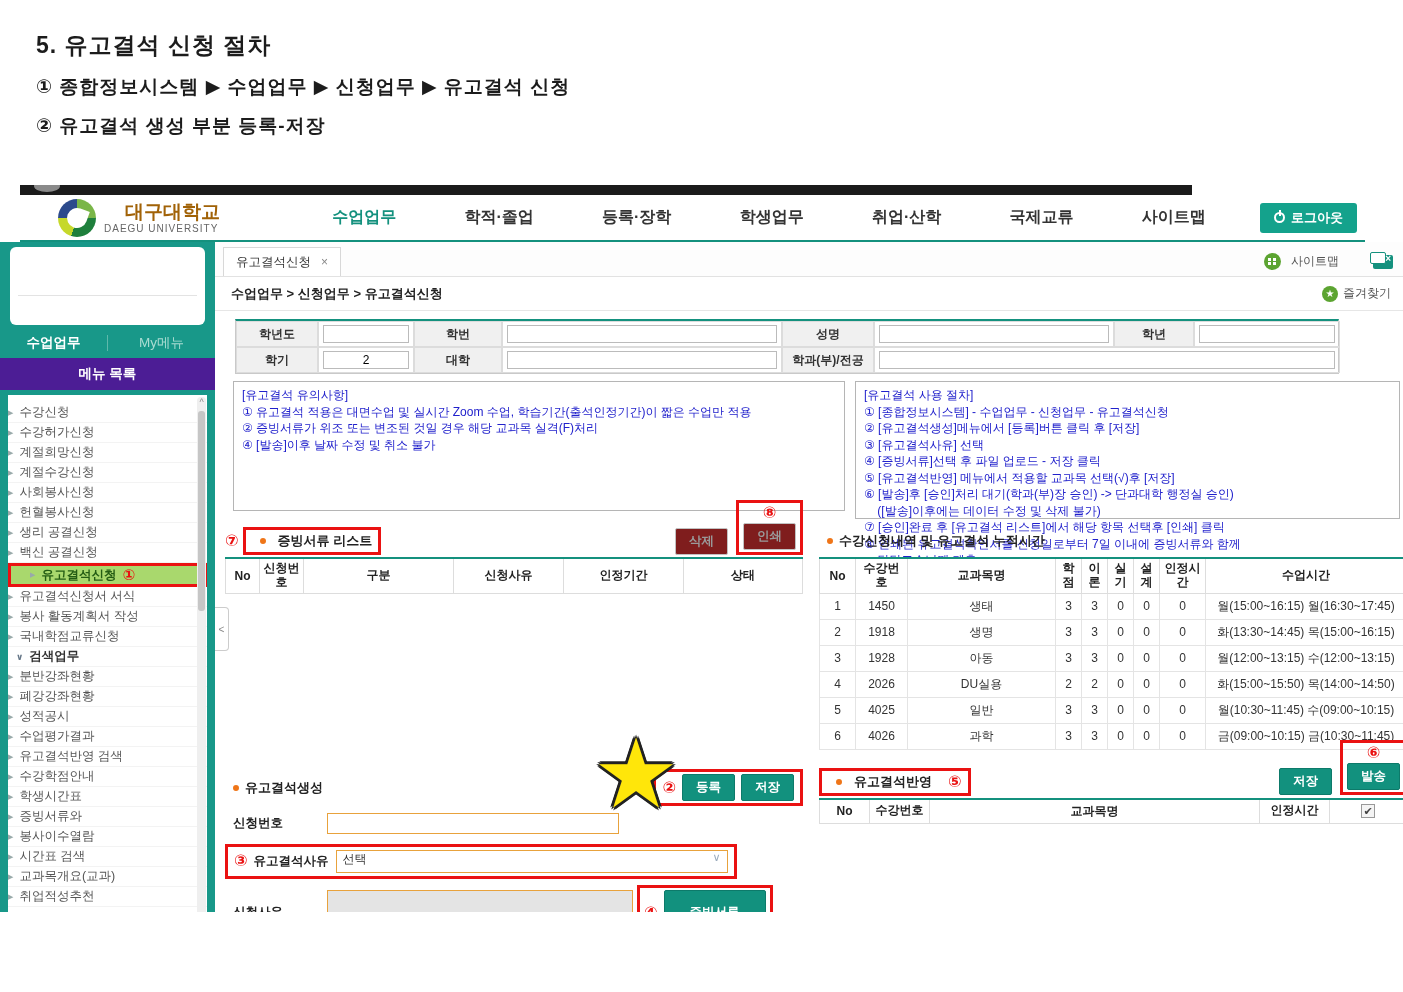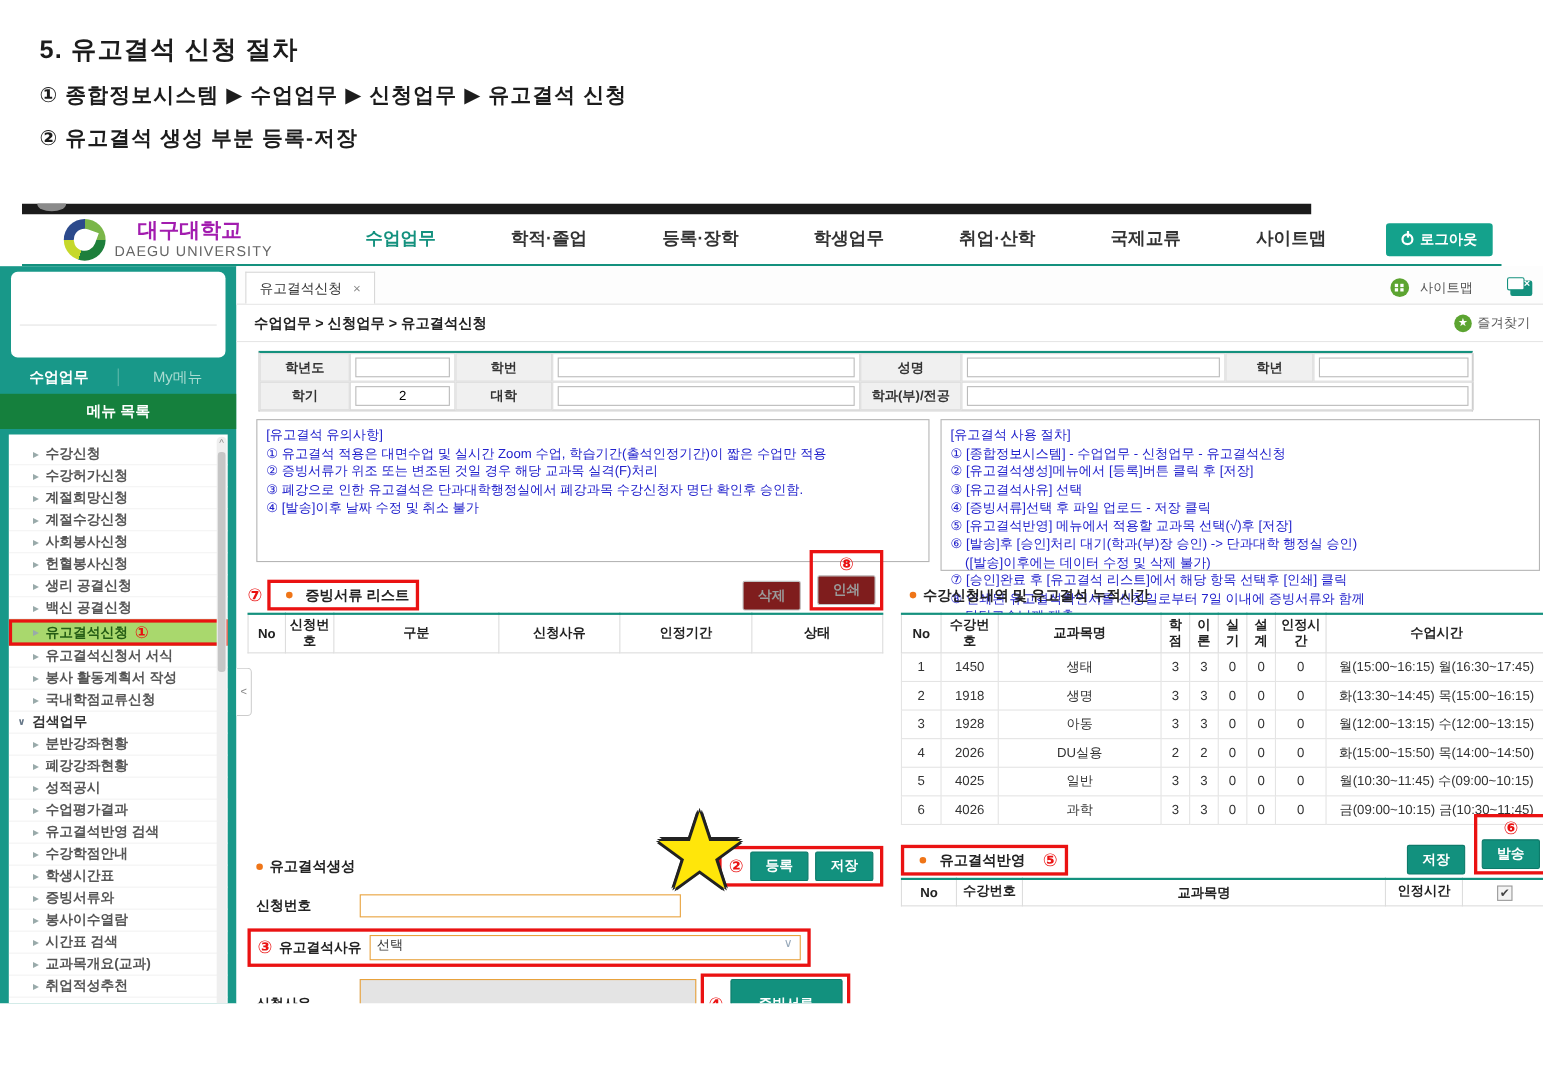--- a/index.html
+++ b/index.html
@@ -14,45 +14,45 @@
   
   .app { position:absolute; left:0; top:185px; width:1403px; height:727px; background:#fff; overflow:hidden; }
   .blackbar { position:absolute; left:20px; top:0; width:1172px; height:10px; background:#1b1b1b; }
   .knob { position:absolute; left:14px; top:-5px; width:26px; height:12px; background:#8a8a8a; border-radius:50%; }
 
   
   .hdr { position:absolute; left:20px; top:10px; width:1345px; height:47px; background:#fff; border-bottom:2px solid #14917e; display:flex; align-items:center; }
   .logo { display:flex; align-items:center; gap:8px; margin-left:38px; width:200px; }
   .logo-mark { width:38px; height:38px; border-radius:50%; background:conic-gradient(#7ab648 0 25%, #1e7f3c 25% 55%, #c6d82b 55% 75%, #2c4a8c 75% 100%); position:relative; flex:0 0 auto; }
   .logo-mark:after { content:""; position:absolute; left:9px; top:9px; width:20px; height:20px; border-radius:50% 0 50% 50%; background:#fff; transform:rotate(20deg); }
-  .logo-title { font-size:19px; font-weight:700; color:#a21caf; line-height:1;padding-left:21px; }
-  .logo-sub { font-size:13px; color:#666; letter-spacing:1px; margin-top:2px; }
+  .logo-title { font-size:19px; font-weight:700; color:#a16207; line-height:1;padding-left:21px; }
+  .logo-sub { font-size:10px; color:#666; letter-spacing:1px; margin-top:2px; }
   .nav { flex:1; display:flex; justify-content:space-around; align-items:center; padding:0 20px 0 40px; }
   .nav-item { font-size:16px; font-weight:700; color:#333; cursor:pointer; }
   .nav-item.active { color:#14917e; }
   .logout { display:inline-flex; align-items:center; gap:6px; background:#14a28c; color:#fff; border:none; font-size:13px; font-weight:700; padding:6px 14px; border-radius:3px; margin-right:8px; cursor:pointer; font-family:inherit; }
   .pwr { width:11px; height:11px; border:2px solid #fff; border-radius:50%; position:relative; display:inline-block; }
   .pwr:after { content:""; position:absolute; left:3px; top:-4px; width:2px; height:6px; background:#fff; }
 
   .body { position:absolute; left:0; top:57px; width:1403px; height:670px; display:flex; }
 
   
   .side { width:215px; flex:0 0 215px; background:#189889; height:855px; position:relative; }
   .userbox { position:absolute; left:10px; top:5px; width:195px; height:78px; background:#fff; border-radius:6px; }
   .userbox .div { position:absolute; left:8px; right:8px; top:48px; border-top:1px solid #e3e3e3; }
   .side-tabs { position:absolute; left:0; top:88px; width:215px; height:26px; display:flex; align-items:center; }
   .side-tab { flex:1; text-align:center; font-size:13.5px; font-weight:700; color:#fff; cursor:pointer; }
   .side-tab.dim { color:#aadcd2; font-weight:400; }
   .side-tab-sep { width:1px; height:16px; background:#5fb8ab; }
-  .menu-hd { position:absolute; left:0; top:116px; width:215px; height:32px; background:#15803d; color:#fff; font-size:13.5px; font-weight:700; text-align:center; line-height:32px; }
+  .menu-hd { position:absolute; left:0; top:116px; width:215px; height:32px; background:#4c1d95; color:#fff; font-size:13.5px; font-weight:700; text-align:center; line-height:32px; }
   .menu { position:absolute; left:8px; top:153px; width:199px; bottom:0; background:#fff; overflow:hidden; padding-top:8px; }
   .scrolltrack { position:absolute; right:1px; top:2px; width:9px; height:520px; background:#efefef; border-radius:4px; }
   .scroll-up { position:absolute; top:0; left:0; width:9px; text-align:center; font-size:9px; color:#888; line-height:10px; }
   .scroll-thumb { position:absolute; top:14px; left:1px; width:7px; height:200px; background:#c6c6c6; border-radius:3px; }
-  .mi { display:flex; align-items:center; height:20px; font-size:12.5px; color:#555; padding-left:22px; border-bottom:1px solid #f3f3f3; cursor:pointer; white-space:nowrap;font-weight:bold; }
+  .mi { display:flex; align-items:center; height:20px; font-size:12.5px; color:#555; border-bottom:1px solid #f3f3f3; cursor:pointer; white-space:nowrap; }
   .mi .arr { font-size:7px; color:#9aa; margin-right:6px; }
   .mi.group { padding-left:8px; color:#333; font-weight:700; }
   .mi.group .arr { font-size:9px; color:#678; }
   .mi.active-wrap { background:#a9d86d; border:3px solid #ea1212; height:24px; color:#245c14; font-weight:700; padding-left:19px; }
   .rnum { color:#ea1212; font-weight:700; font-size:16px; line-height:1; font-family:"DejaVu Sans",sans-serif; }
   .mi .rnum { margin-left:6px; font-size:15px; }
 
   .collapse-handle { position:absolute; left:215px; top:365px; width:14px; height:44px; background:#fff; border:1px solid #ccc; border-left:none; border-radius:0 4px 4px 0; color:#888; font-size:10px; display:flex; align-items:center; justify-content:center; cursor:pointer; z-index:4; }
 
   
@@ -337,21 +337,20 @@
           <div class="fc span3">
               <input style="">
             </div>
         </div>
 
         <div class="notices">
           <div class="notice l">
             <div class="ntitle">[유고결석 유의사항]</div>
             <div>① 유고결석 적용은 대면수업 및 실시간 Zoom 수업, 학습기간(출석인정기간)이 짧은 수업만 적용</div>
             <div>② 증빙서류가 위조 또는 변조된 것일 경우 해당 교과목 실격(F)처리</div>
-            <div>③ 폐강으로 인한 유고결석은 단과대학행정실에서 폐강과목 수강신청자 명단 확인후 승인함.</div>
             <div>④ [발송]이후 날짜 수정 및 취소 불가</div>
           </div>
           <div class="notice r">
             <div class="ntitle">[유고결석 사용 절차]</div>
             <div>① [종합정보시스템] - 수업업무 - 신청업무 - 유고결석신청</div>
             <div>② [유고결석생성]메뉴에서 [등록]버튼 클릭 후 [저장]</div>
             <div>③ [유고결석사유] 선택</div>
             <div>④ [증빙서류]선택 후 파일 업로드 - 저장 클릭</div>
             <div>⑤ [유고결석반영] 메뉴에서 적용할 교과목 선택(√)후 [저장]</div>
             <div>⑥ [발송]후 [승인]처리 대기(학과(부)장 승인) -&gt; 단과대학 행정실 승인)</div>

